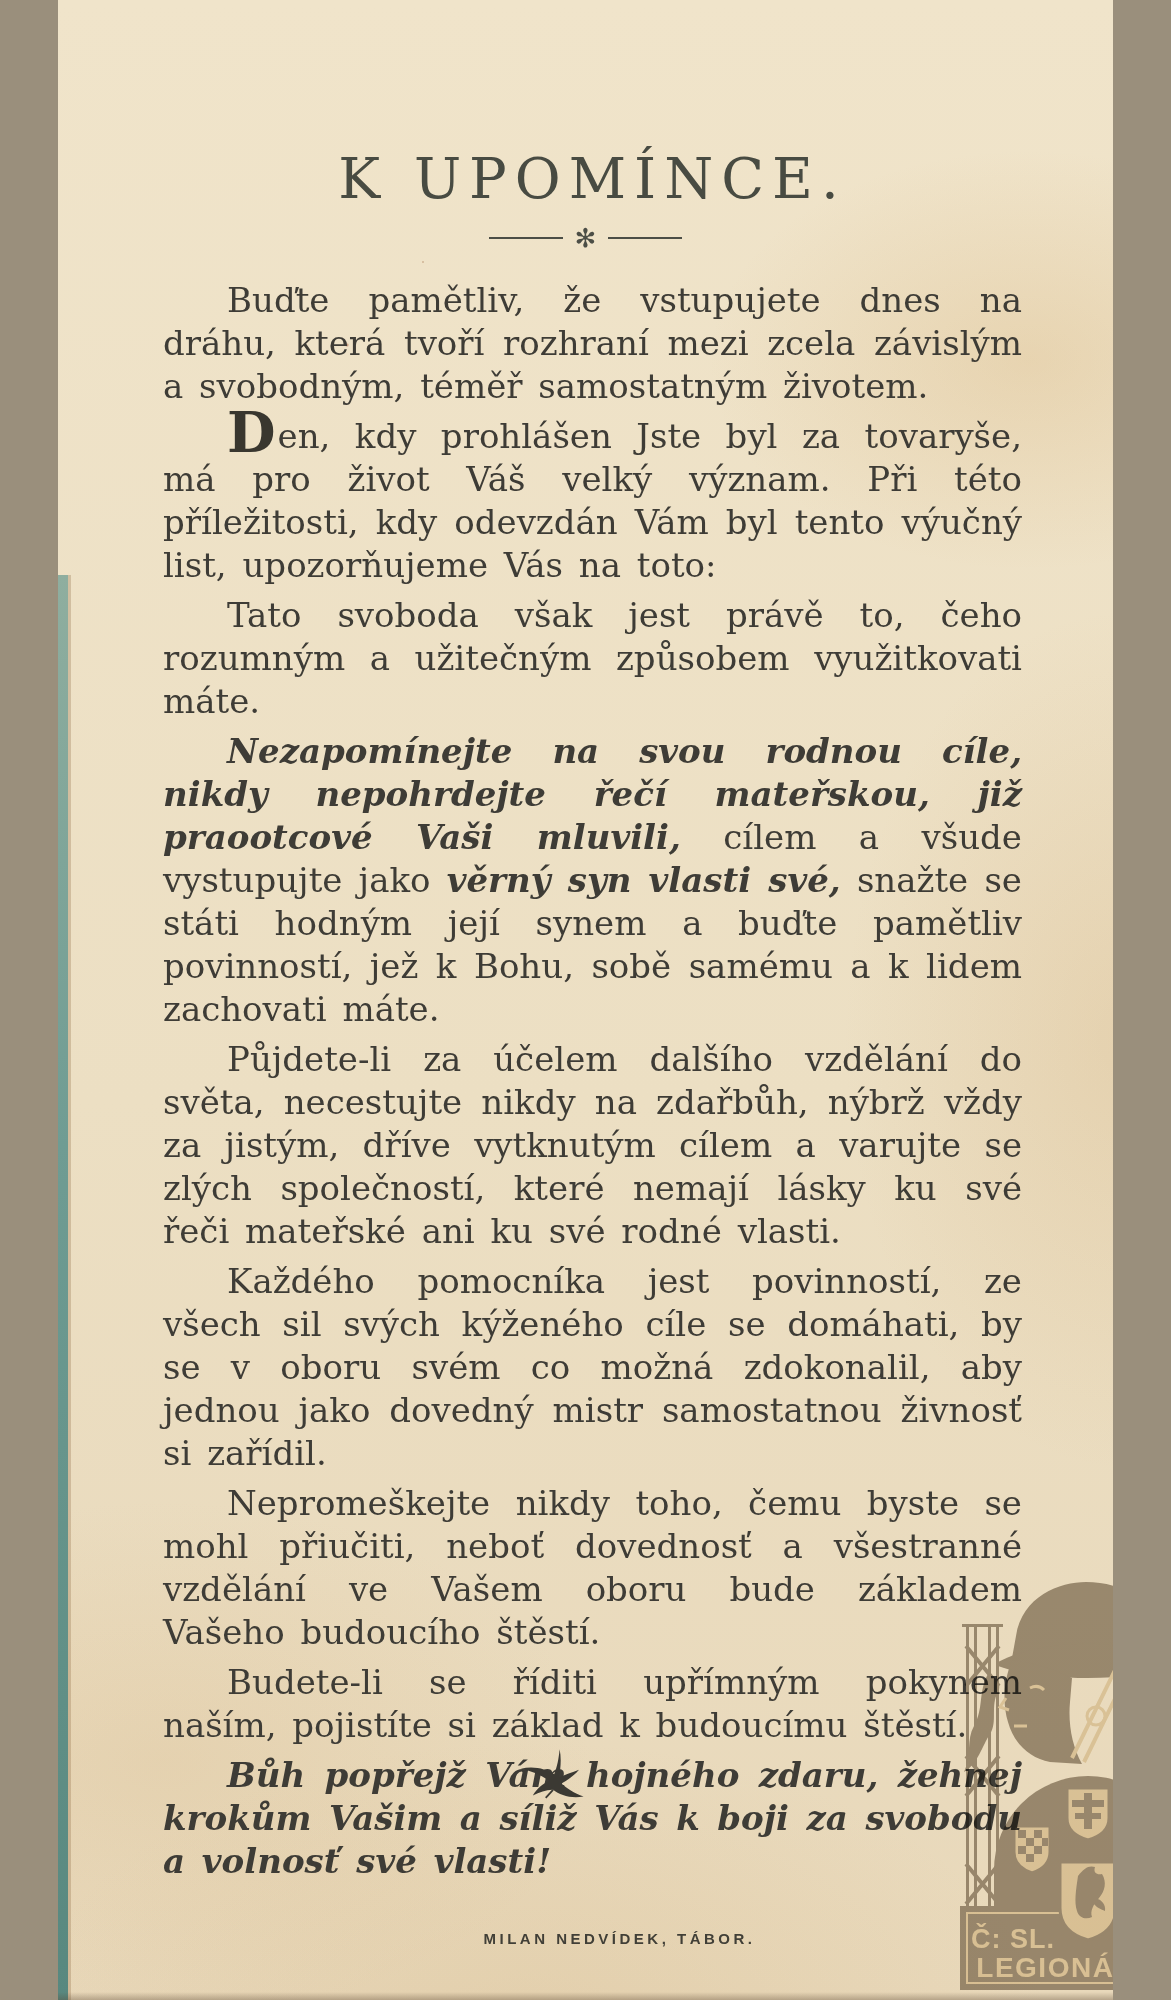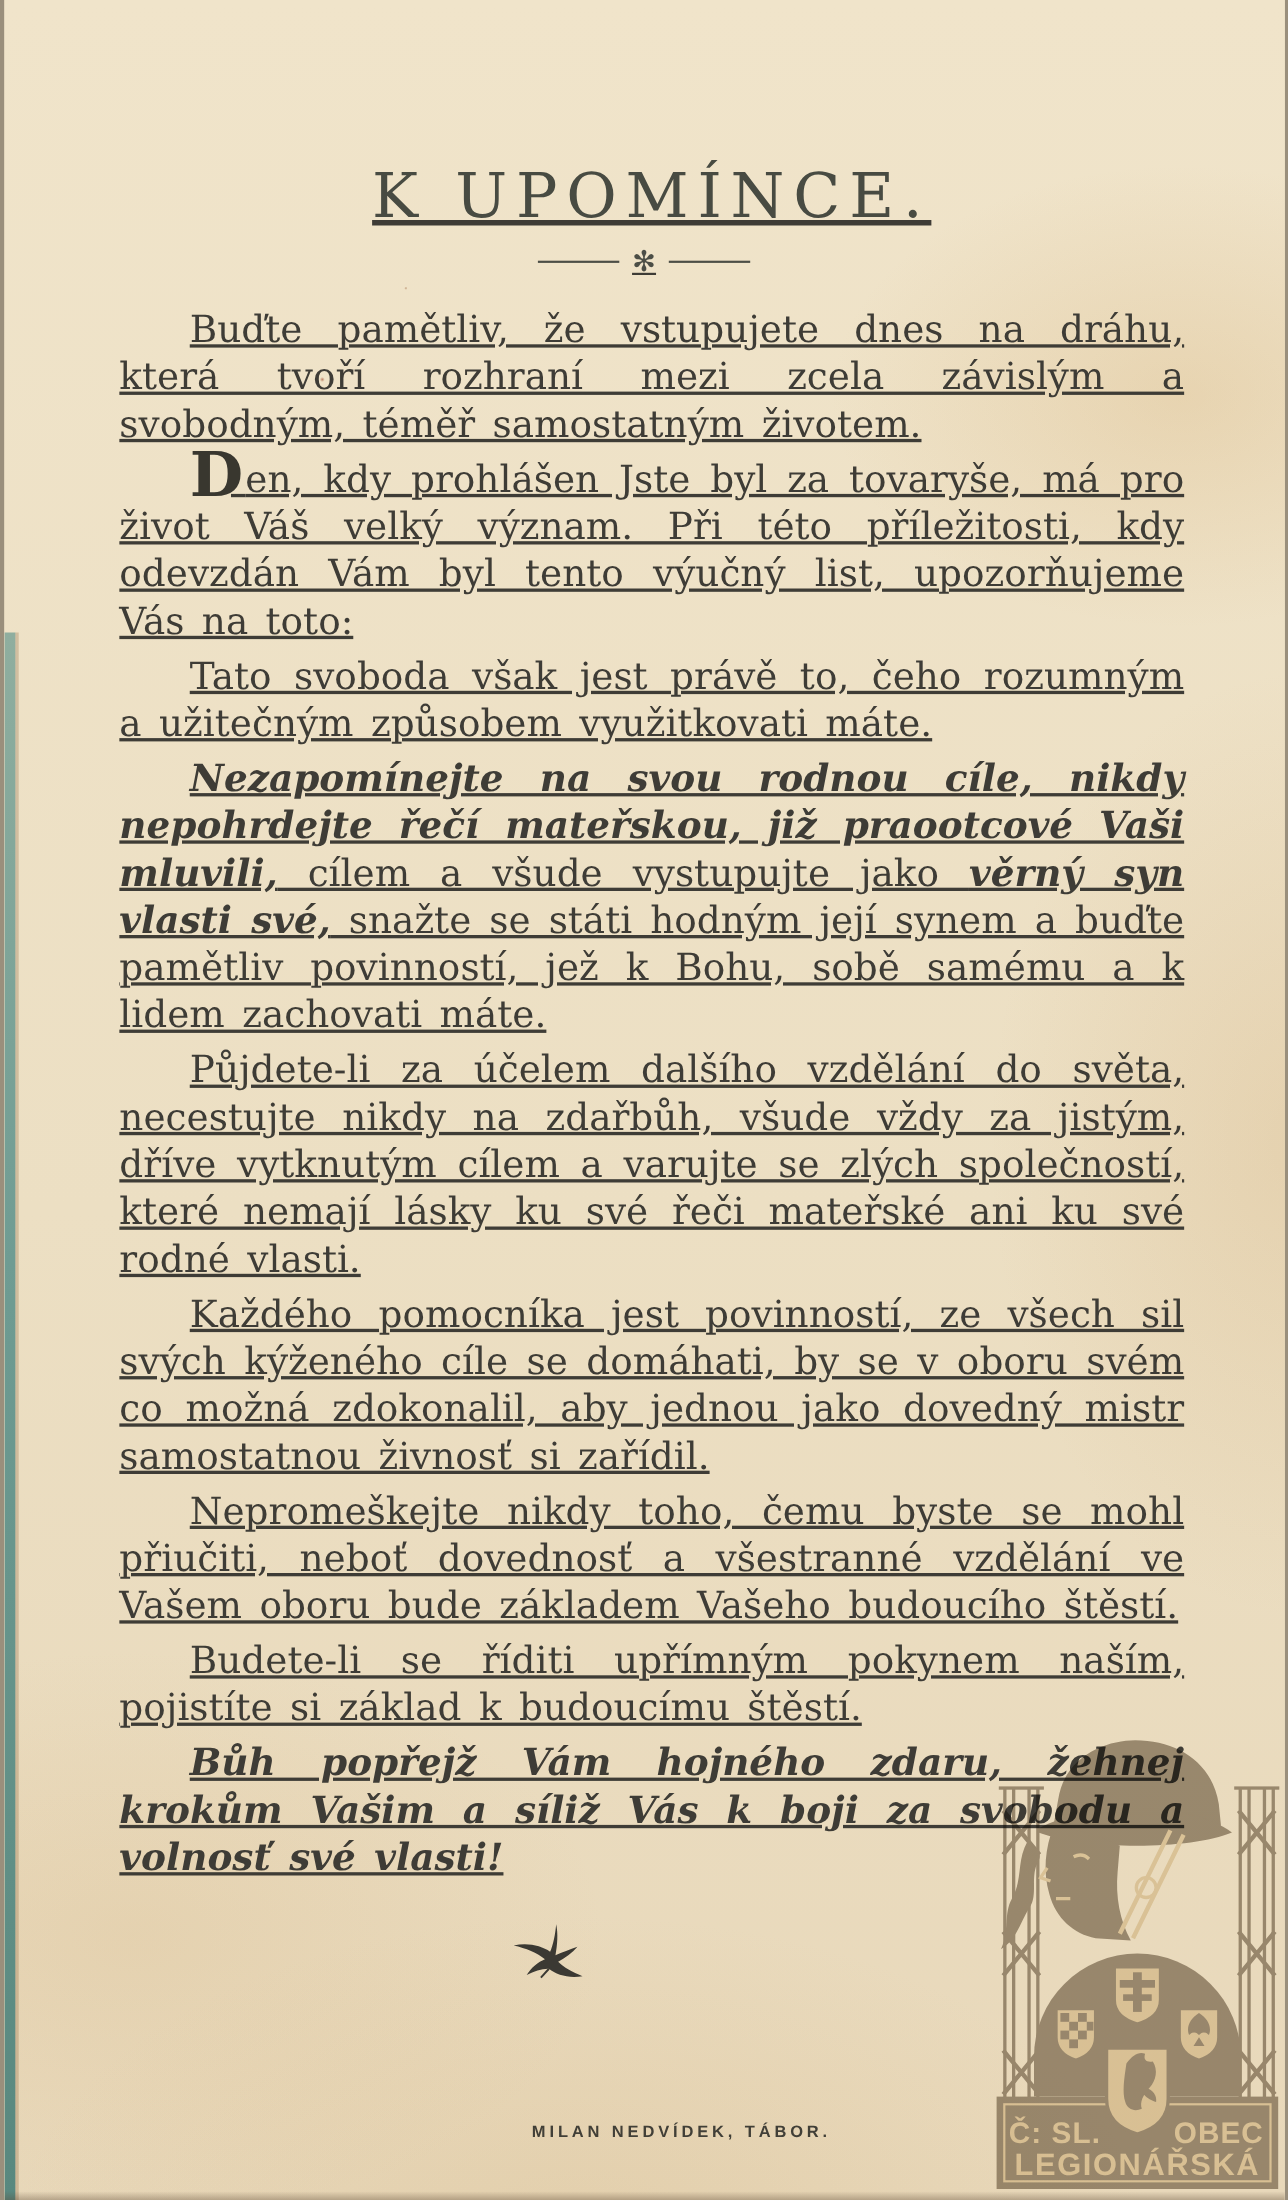--- a/index.html
+++ b/index.html
@@ -1,33 +1,32 @@
 <!DOCTYPE html>
 <html><head>
 <meta charset="utf-8">
 <style>
   html,body{margin:0;padding:0;background:#9a8f7c;}
   .page{
     position:relative;
-    width:1164px;height:2000px;
+    width:1055px;height:2000px;
     margin:0 auto;
     overflow:hidden;
     color:#3e3c36;
     font-family:"DejaVu Serif",serif;
     background-color:#ecdfc4;
     background-image:
       radial-gradient(circle 3px at 289px 345px, rgba(150,55,25,.55), rgba(150,55,25,0) 75%),
       radial-gradient(circle 3px at 843px 431px, rgba(150,70,35,.40), rgba(150,70,35,0) 75%),
       radial-gradient(circle 2px at 365px 262px, rgba(140,80,40,.45), rgba(140,80,40,0) 75%),
       radial-gradient(ellipse 320px 210px at 92% 18%, rgba(210,170,110,.26), rgba(210,170,110,0)),
       radial-gradient(ellipse 280px 430px at 101% 52%, rgba(205,165,110,.24), rgba(205,165,110,0)),
       radial-gradient(ellipse 520px 300px at 45% 102%, rgba(205,170,115,.20), rgba(205,170,115,0)),
       radial-gradient(ellipse 430px 260px at 10% 88%, rgba(208,172,118,.18), rgba(208,172,118,0)),
       linear-gradient(180deg,#f0e4ca 0%, #ecdfc3 55%, #e8d8ba 100%);
-    text-decoration: underline;
   }
   .edge-strip{
     position:absolute;left:0;top:575px;width:10px;height:1425px;
     background:linear-gradient(180deg,#8fae9f 0%,#6f9c93 40%,#58887f 100%);
   }
   .edge-crease{
     position:absolute;left:10px;top:575px;width:3px;height:1425px;
     background:rgba(135,100,60,.28);
   }
   .bottom-edge{
@@ -91,21 +90,21 @@
     <span class="rule"></span>
     <span class="orn">✻</span>
     <span class="rule"></span>
   </div>
 
   <div class="body" id="paragraphs">
       <p><span>Buďte pamětliv, že vstupujete dnes na dráhu, která tvoří rozhraní mezi zcela závislým a svobodným, téměř samostatným životem.</span></p>
       <p><span class="dropcap">D</span><span>en, kdy prohlášen Jste byl za tovaryše, má pro život Váš velký význam. Při této příležitosti, kdy odevzdán Vám byl tento výučný list, upozorňujeme Vás na toto:</span></p>
       <p><span>Tato svoboda však jest právě to, čeho rozumným a užitečným způsobem využitkovati máte.</span></p>
       <p><span class="bi">Nezapomínejte na svou rodnou cíle, nikdy nepohrdejte řečí mateřskou, již praootcové Vaši mluvili,</span><span> cílem a všude vystupujte jako </span><span class="bi">věrný syn vlasti své,</span><span> snažte se státi hodným její synem a buďte pamětliv povinností, jež k Bohu, sobě samému a k lidem zachovati máte.</span></p>
-      <p><span>Půjdete-li za účelem dalšího vzdělání do světa, necestujte nikdy na zdařbůh, všude vždy za jistým, dříve vytknutým cílem a varujte se zlých společností, které nemají lásky ku své řeči mateřské ani ku své rodné vlasti.</span></p>
+      <p><span>Půjdete-li za účelem dalšího vzdělání do světa, necestujte nikdy na zdařbůh, nýbrž vždy za jistým, dříve vytknutým cílem a varujte se zlých společností, které nemají lásky ku své řeči mateřské ani ku své rodné vlasti.</span></p>
       <p><span>Každého pomocníka jest povinností, ze všech sil svých kýženého cíle se domáhati, by se v oboru svém co možná zdokonalil, aby jednou jako dovedný mistr samostatnou živnosť si zařídil.</span></p>
       <p><span>Nepromeškejte nikdy toho, čemu byste se mohl přiučiti, neboť dovednosť a všestranné vzdělání ve Vašem oboru bude základem Vašeho budoucího štěstí.</span></p>
       <p><span>Budete-li se říditi upřímným pokynem naším, pojistíte si základ k budoucímu štěstí.</span></p>
       <p><span class="bi">Bůh popřejž Vám hojného zdaru, žehnej krokům Vašim a síliž Vás k boji za svobodu a volnosť své vlasti!</span></p>
     </div>
 
   <svg class="swallow" viewBox="0 0 100 60">
     <path fill="#3b3933" d="M57,2 C55,12 52,22 48,29 C40,22 26,17 12,19 C24,23 35,29 42,36 C35,38 27,43 22,50 C30,47 38,45 45,46 C52,53 64,58 78,57 C68,52 60,46 55,40 C62,37 70,33 76,27 C68,29 60,31 53,33 C56,23 58,12 57,2 Z"></path>
     <path stroke="#3b3933" stroke-width="2" fill="none" d="M45,46 L36,54"></path>
   </svg>

